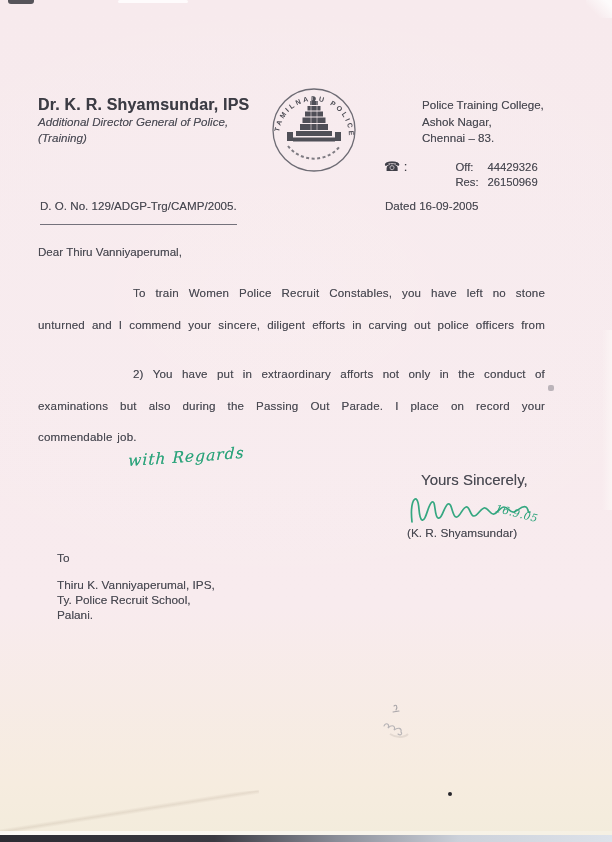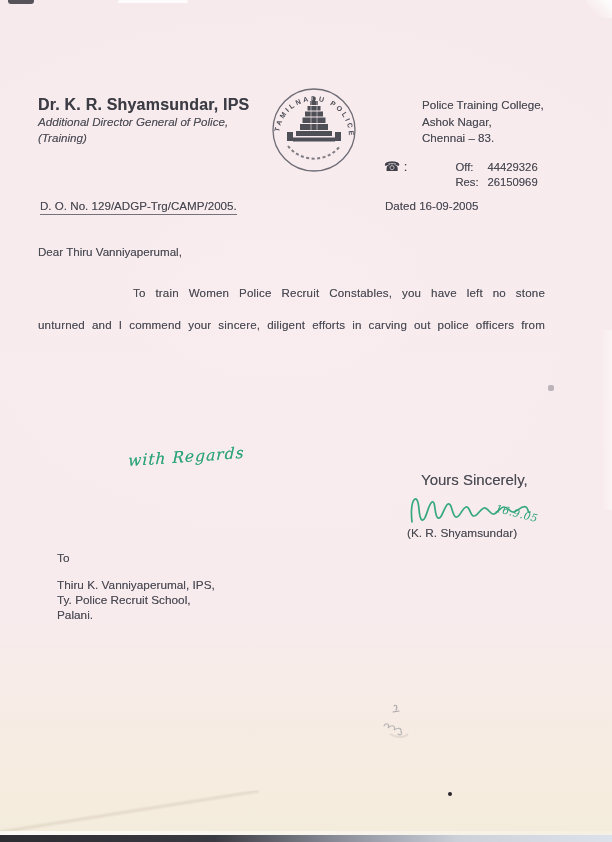--- a/index.html
+++ b/index.html
@@ -15,21 +15,21 @@
   .typed{color:#4a4a52;text-shadow:0 0 0.5px rgba(74,74,90,0.55);}
   .sender-name{font-weight:bold;font-size:16px;color:#3c3c44;letter-spacing:0.2px;}
   .sender-title{font-style:italic;font-size:11.6px;line-height:15.5px;color:#4e4e57;}
   .org{font-size:11.6px;line-height:16.5px;}
   .phone-row{display:flex;font-size:11.3px;line-height:14.5px;}
   .phone-ico{font-size:13px;color:#3f3f47;margin-right:4px;}
   .phone-col{margin-left:44px;}
   .phone-line{display:flex;}
   .phone-line .lbl{width:32px;}
   .refline{font-size:11.6px;}
-  .do-underline{display:inline-block;border-bottom:1.2px solid rgba(82,82,94,0.8);padding-bottom:2px;}
+  .do-underline{display:inline-block;border-bottom:1.2px solid rgba(82,82,94,0.8);padding-bottom:12px;}
   .body-line{font-size:11.6px;line-height:31.5px;height:31.5px;text-align:justify;
              text-align-last:justify;word-spacing:1.5px;letter-spacing:0.15px;white-space:normal;}
   .body-line.first{text-indent:95px;}
   .body-line.last{text-align-last:left;}
   .salutation{font-size:11.6px;}
   .green-hand{color:#2aa37a;font-family:"DejaVu Serif", serif;font-style:italic;}
   .with-regards{font-size:15.5px;transform:rotate(-4deg) skewX(-6deg);letter-spacing:1px;
                 text-shadow:0 0 0.4px rgba(42,163,122,0.6);}
   .closing{font-size:15px;}
   .sig-date{font-size:10.5px;transform:rotate(14deg);letter-spacing:0.5px;}
@@ -118,20 +118,25 @@
   </div>
   <div class="abs refline typed" style="left:385px;top:199px;">Dated 16-09-2005</div>
 
   <div class="abs salutation typed" style="left:38px;top:245px;">Dear Thiru Vanniyaperumal,</div>
 
   <div class="abs" style="left:38px;top:277px;width:507px;">
     <div class="body-line first typed">To train Women Police Recruit Constables, you have left no stone</div>
     <div class="body-line typed">unturned and I commend your sincere, diligent efforts in carving out police officers from</div>
   </div>
 
+  <div class="abs" style="left:38px;top:358px;width:507px;">
+    <div class="body-line first typed">2) You have put in extraordinary afforts not only in the conduct of</div>
+    <div class="body-line typed">examinations but also during the Passing Out Parade. I place on record your</div>
+    <div class="body-line last typed">commendable job.</div>
+  </div>
 
   <div class="abs green-hand with-regards" style="left:128px;top:448px;">with Regards</div>
 
   <div class="abs closing typed" style="left:421px;top:471px;">Yours Sincerely,</div>
 
   <div class="abs" style="left:408px;top:492px;">
     <svg width="130" height="40" viewBox="0 0 130 40">
       <path d="M4,30 C2,12 6,4 9,8 C12,12 10,26 14,28 C18,30 20,12 24,10 C28,8 26,24 30,26
                C34,28 36,14 40,12 C44,10 44,24 48,25 C52,26 54,16 58,15 C62,14 62,24 66,24
                C70,24 72,17 76,16 C80,15 82,23 86,22 C90,21 92,15 96,15 C100,15 102,21 106,20

